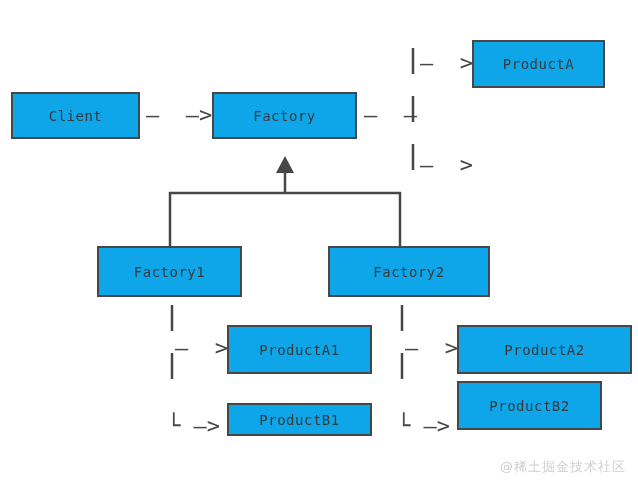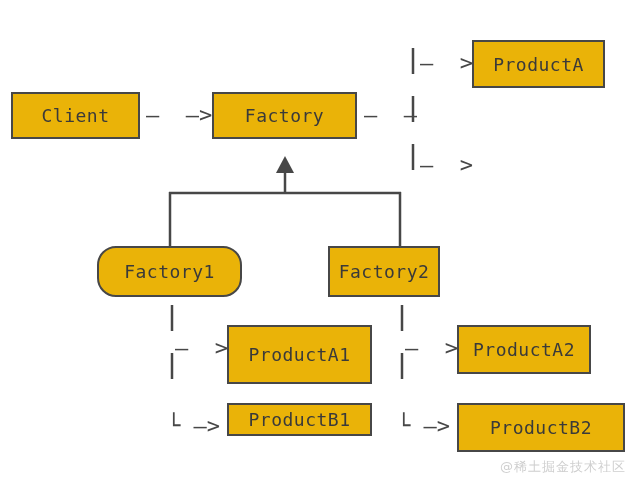--- a/index.html
+++ b/index.html
@@ -22,27 +22,27 @@
     position: absolute;
     left: 0;
     top: 0;
     width: 638px;
     height: 484px;
   }
   .node-box {
     position: absolute;
     box-sizing: border-box;
     border: 2.5px solid #474747;
-    background: #eab308;
+    background: #0ea5e9;
     display: flex;
     align-items: center;
     justify-content: center;
     color: #3a3a3a;
     font-family: "DejaVu Sans Mono", "Liberation Mono", monospace;
-    font-size: 18px;
+    font-size: 14px;
     letter-spacing: 0.5px;
     white-space: nowrap;
   }
   .glyph {
     position: absolute;
     color: #474747;
     font-family: "DejaVu Sans Mono", "Liberation Mono", monospace;
     font-size: 22px;
     line-height: 1;
     white-space: pre;
@@ -90,27 +90,27 @@
   <span class="glyph" style="left:405px; top:337px;">—  &gt;</span>
   <span class="glyph" style="left:397px; top:415px;">└ —&gt;</span>
 
   <div class="node-box" style="left:212px; top:92px; width:145px; height:47px;">Factory</div>
 
   <div class="node-box" style="left:11px; top:92px; width:129px; height:47px;">Client</div>
 
   <div class="node-box" style="left:472px; top:40px; width:133px; height:48px;">ProductA</div>
 
 
-  <div class="node-box" style="left:97px; top:246px; width:145px; height:51px;border-radius:19px;">Factory1</div>
+  <div class="node-box" style="left:97px; top:246px; width:145px; height:51px;">Factory1</div>
 
-  <div class="node-box" style="left:328px; top:246px; width:112px; height:51px;">Factory2</div>
+  <div class="node-box" style="left:328px; top:246px; width:162px; height:51px;">Factory2</div>
 
-  <div class="node-box" style="left:227px; top:325px; width:145px; height:59px;">ProductA1</div>
+  <div class="node-box" style="left:227px; top:325px; width:145px; height:49px;">ProductA1</div>
 
   <div class="node-box" style="left:227px; top:403px; width:145px; height:33px;">ProductB1</div>
 
-  <div class="node-box" style="left:457px; top:325px; width:134px; height:49px;">ProductA2</div>
+  <div class="node-box" style="left:457px; top:325px; width:175px; height:49px;">ProductA2</div>
 
-  <div class="node-box" style="left:457px; top:403px; width:168px; height:49px;">ProductB2</div>
+  <div class="node-box" style="left:457px; top:381px; width:145px; height:49px;">ProductB2</div>
 
   <div id="watermark">@稀土掘金技术社区</div>
 
 </div>
 
 </body></html>

